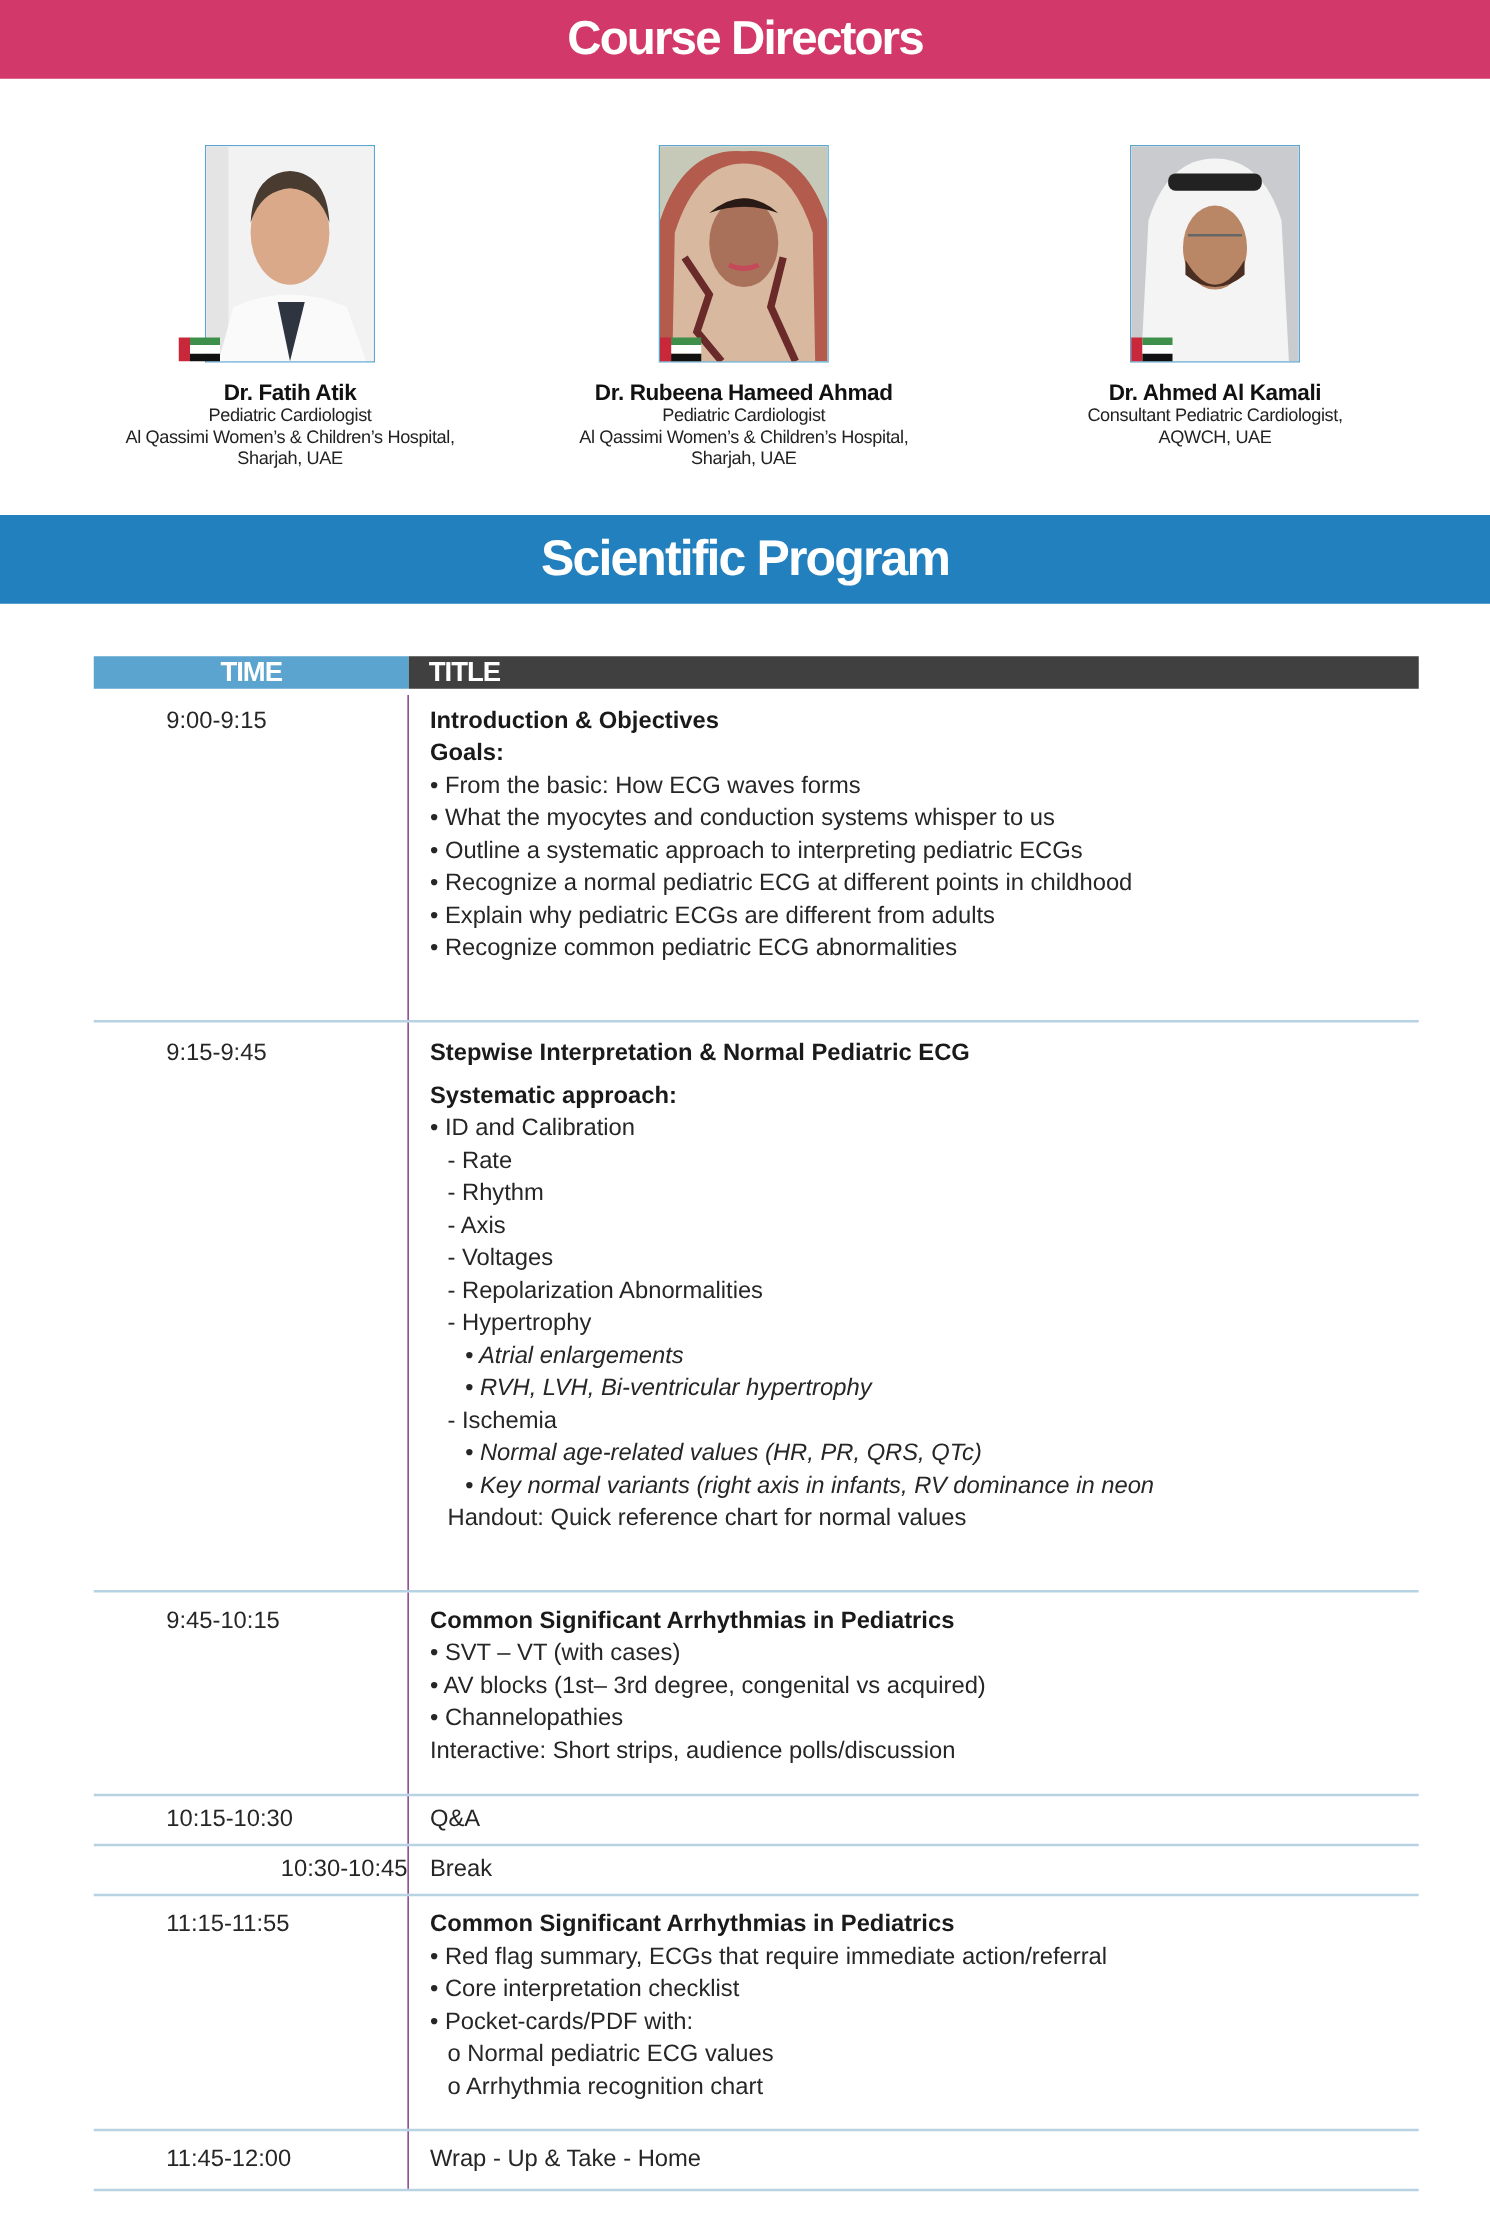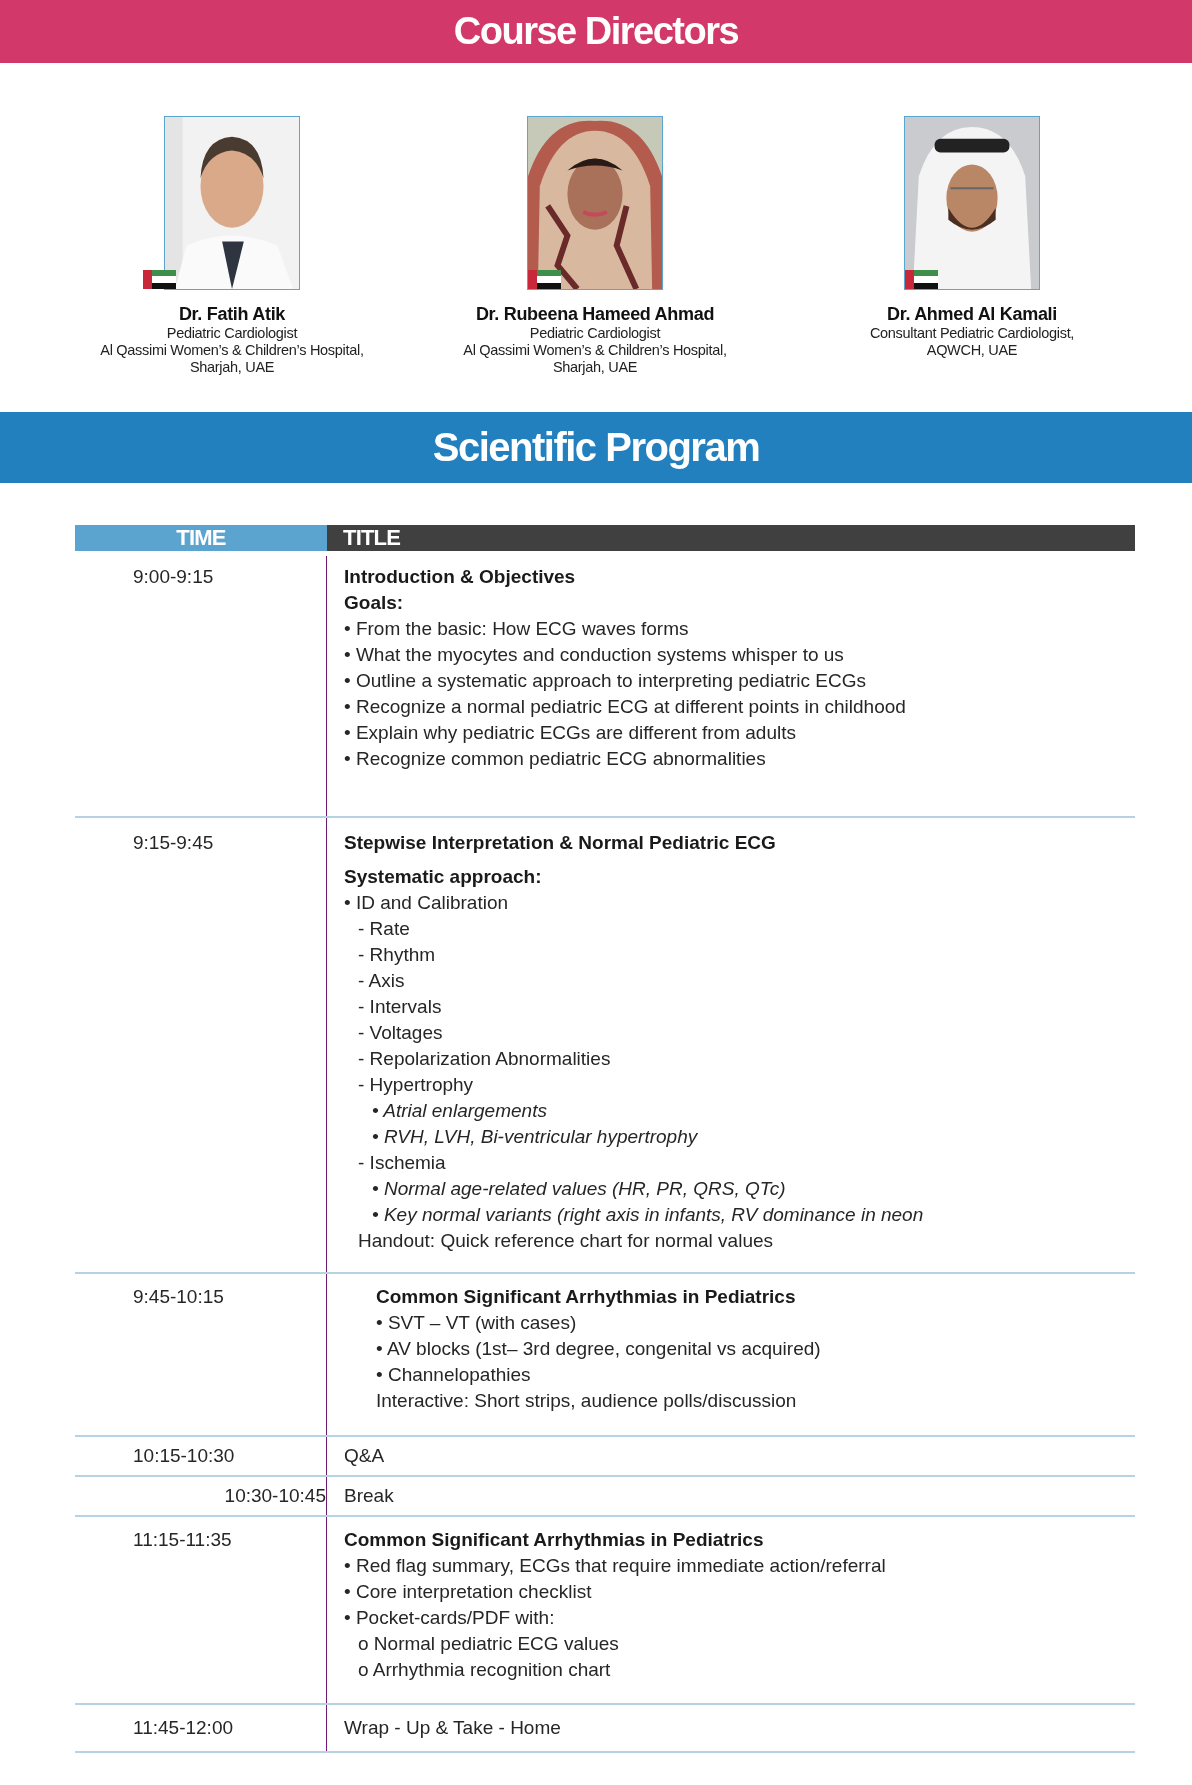--- a/index.html
+++ b/index.html
@@ -143,33 +143,32 @@
         <div class="c-time" style="padding-top: 12px;">
           <div class="line">9:15-9:45</div>
         </div>
         <div class="c-body" style="padding-top: 12px;">
           <div class="line b">Stepwise Interpretation &amp; Normal Pediatric ECG</div>
           <div class="line b" style="margin-top: 8px;">Systematic approach:</div>
           <div class="line">• ID and Calibration</div>
           <div class="line ind1">-  Rate</div>
           <div class="line ind1">-  Rhythm</div>
           <div class="line ind1">-  Axis</div>
-          <div class="line ind1">-  Intervals</div>
           <div class="line ind1">-  Voltages</div>
           <div class="line ind1">-  Repolarization Abnormalities</div>
           <div class="line ind1">-  Hypertrophy</div>
           <div class="line it ind2">• Atrial enlargements</div>
           <div class="line it ind2">• RVH, LVH, Bi-ventricular hypertrophy</div>
           <div class="line ind1">-  Ischemia</div>
           <div class="line it ind2">• Normal age-related values (HR, PR, QRS, QTc)</div>
           <div class="line it ind2">• Key normal variants (right axis in infants, RV dominance in neon</div>
           <div class="line ind1">Handout: Quick reference chart for normal values</div>
         </div>
       </div>
-      <div class="row" style="height: 161px; gap: 32px;">
+      <div class="row" style="height: 161px;">
         <div class="c-time" style="padding-top: 10px;">
           <div class="line">9:45-10:15</div>
         </div>
         <div class="c-body" style="padding-top: 10px;">
           <div class="line b">Common Significant Arrhythmias in Pediatrics</div>
           <div class="line">• SVT – VT (with cases)</div>
           <div class="line">• AV blocks (1st– 3rd degree, congenital vs acquired)</div>
           <div class="line">• Channelopathies</div>
           <div class="line">Interactive: Short strips, audience polls/discussion</div>
         </div>
@@ -185,21 +184,21 @@
       <div class="row" style="height: 38px;">
         <div class="c-time" style="padding-top: 6px; text-align: right;">
           <div class="line">10:30-10:45</div>
         </div>
         <div class="c-body" style="padding-top: 6px;">
           <div class="line">Break</div>
         </div>
       </div>
       <div class="row" style="height: 186px;">
         <div class="c-time" style="padding-top: 10px;">
-          <div class="line">11:15-11:35</div>
+          <div class="line">11:15-11:55</div>
         </div>
         <div class="c-body" style="padding-top: 10px;">
           <div class="line b">Common Significant Arrhythmias in Pediatrics</div>
           <div class="line">• Red flag summary, ECGs that require immediate action/referral</div>
           <div class="line">• Core interpretation checklist</div>
           <div class="line">• Pocket-cards/PDF with:</div>
           <div class="line ind1">o Normal pediatric ECG values</div>
           <div class="line ind1">o Arrhythmia recognition chart</div>
         </div>
       </div>

